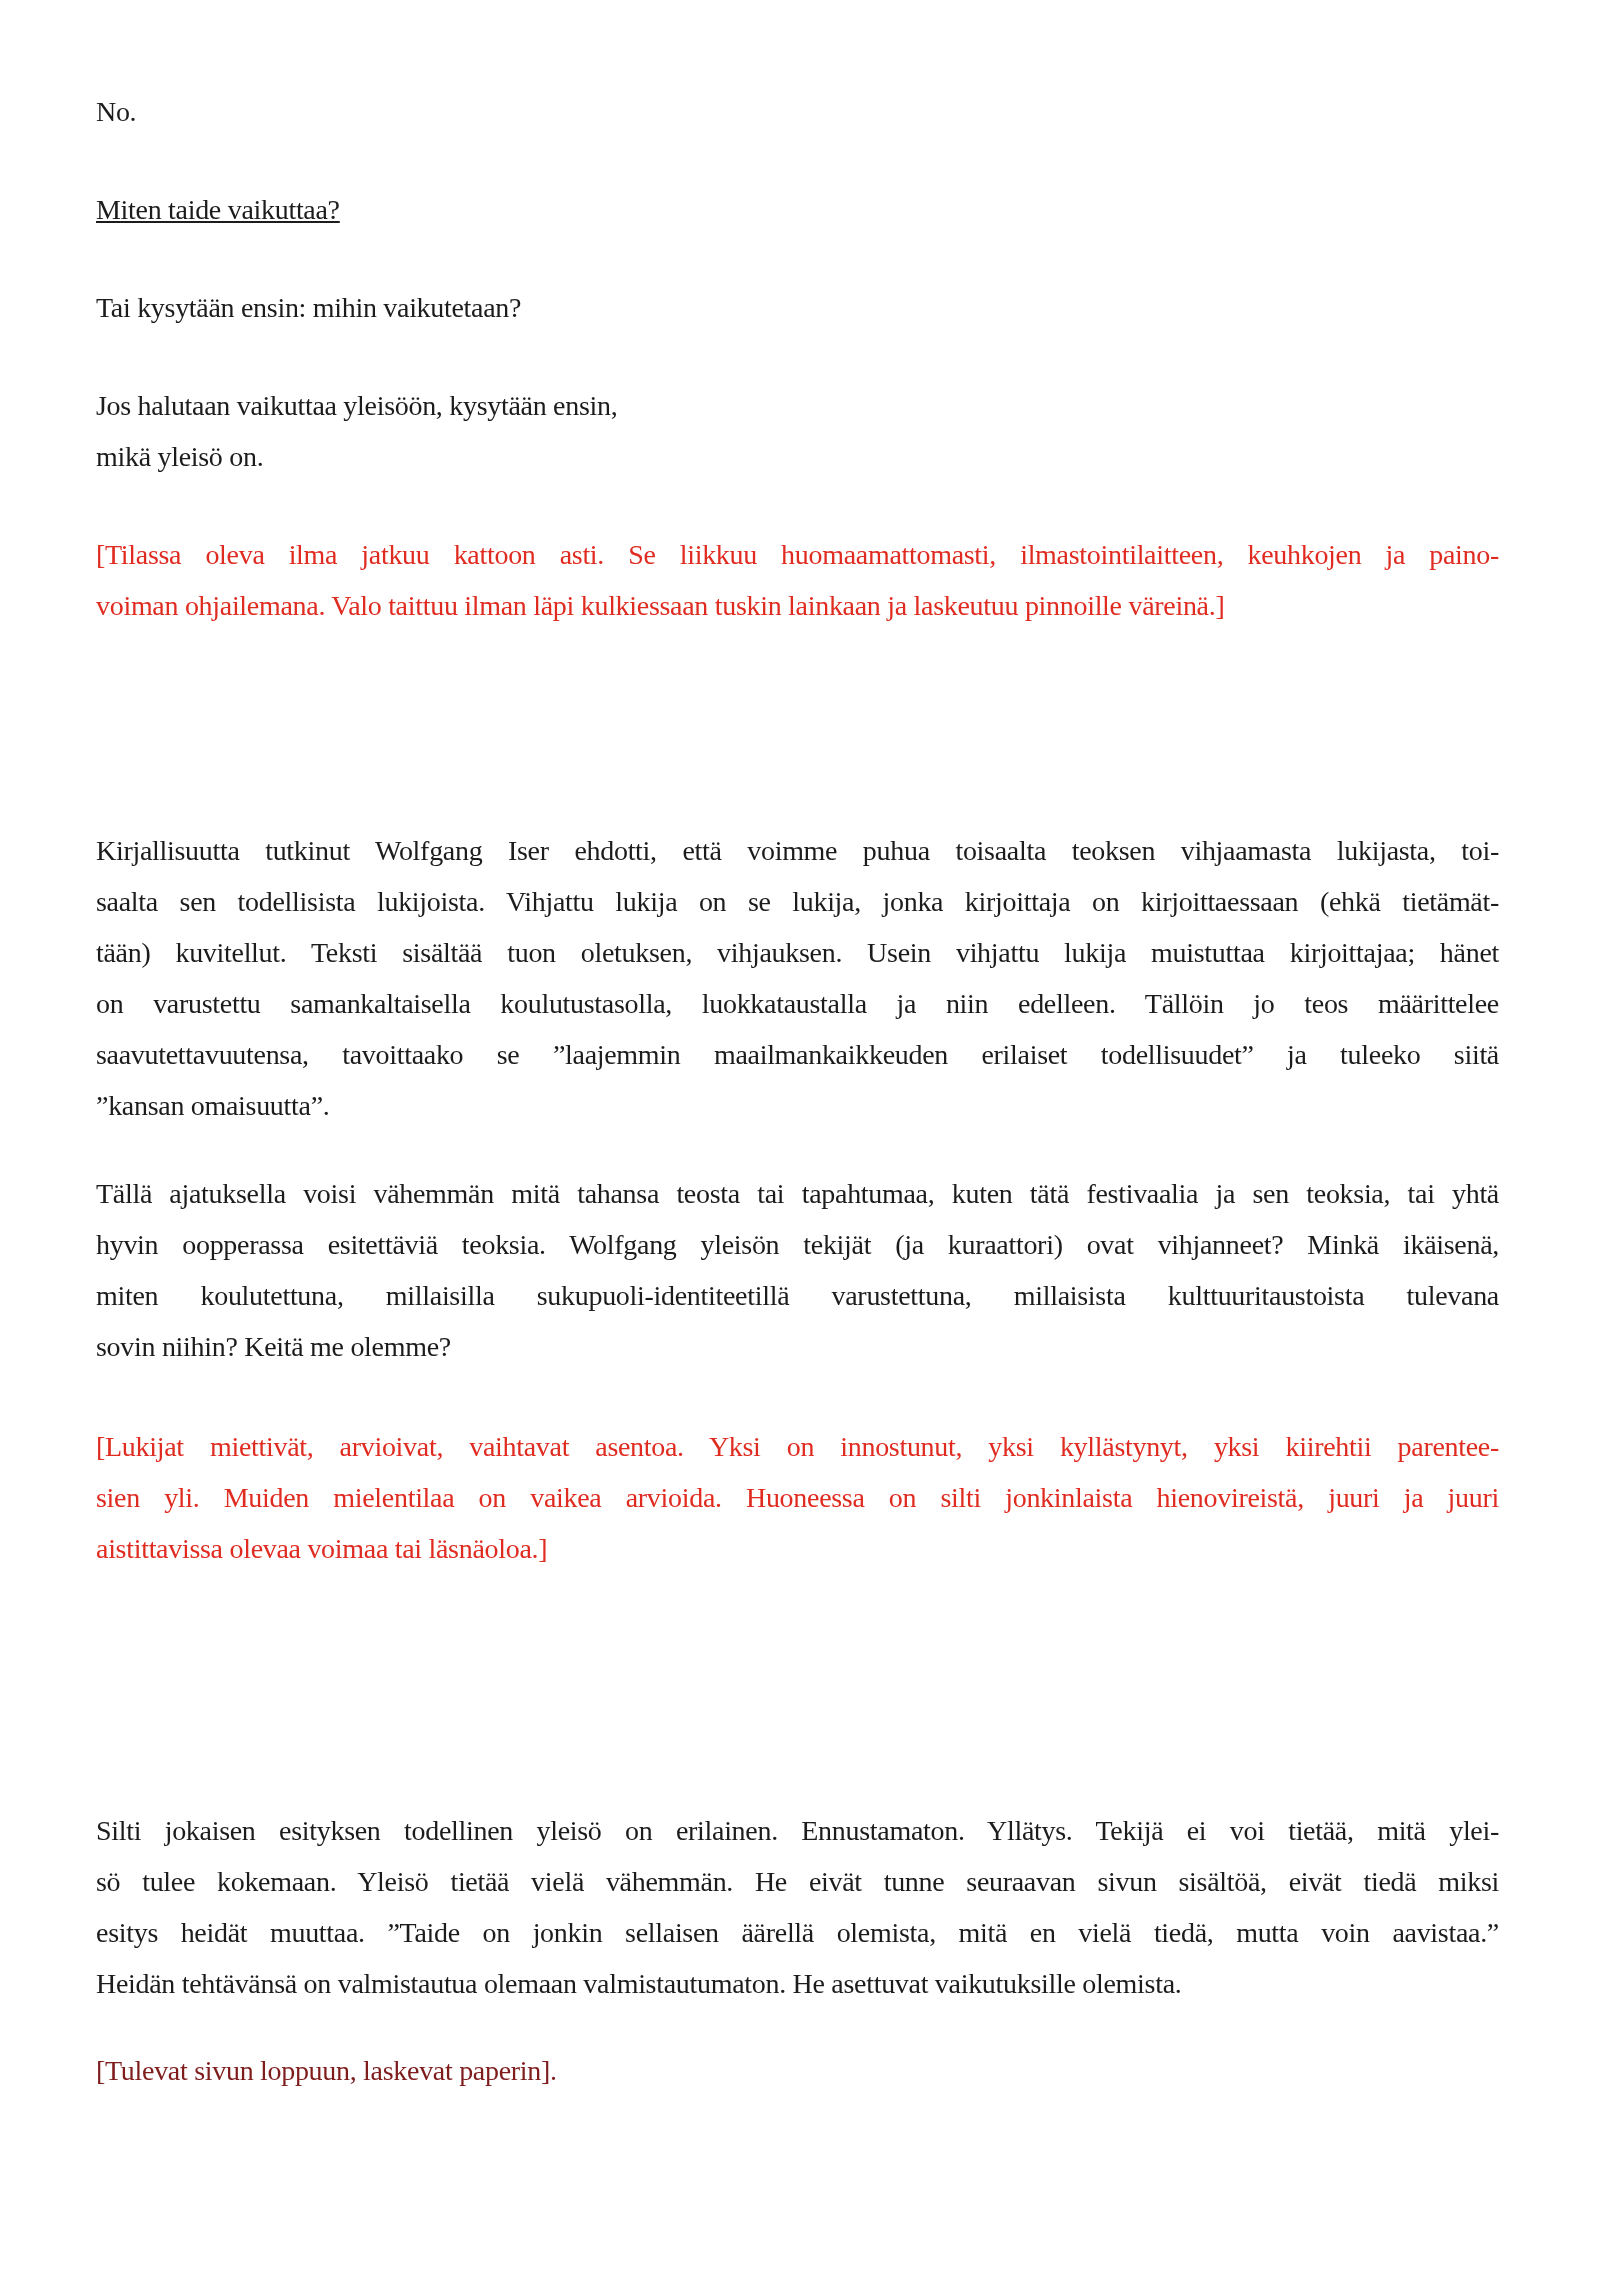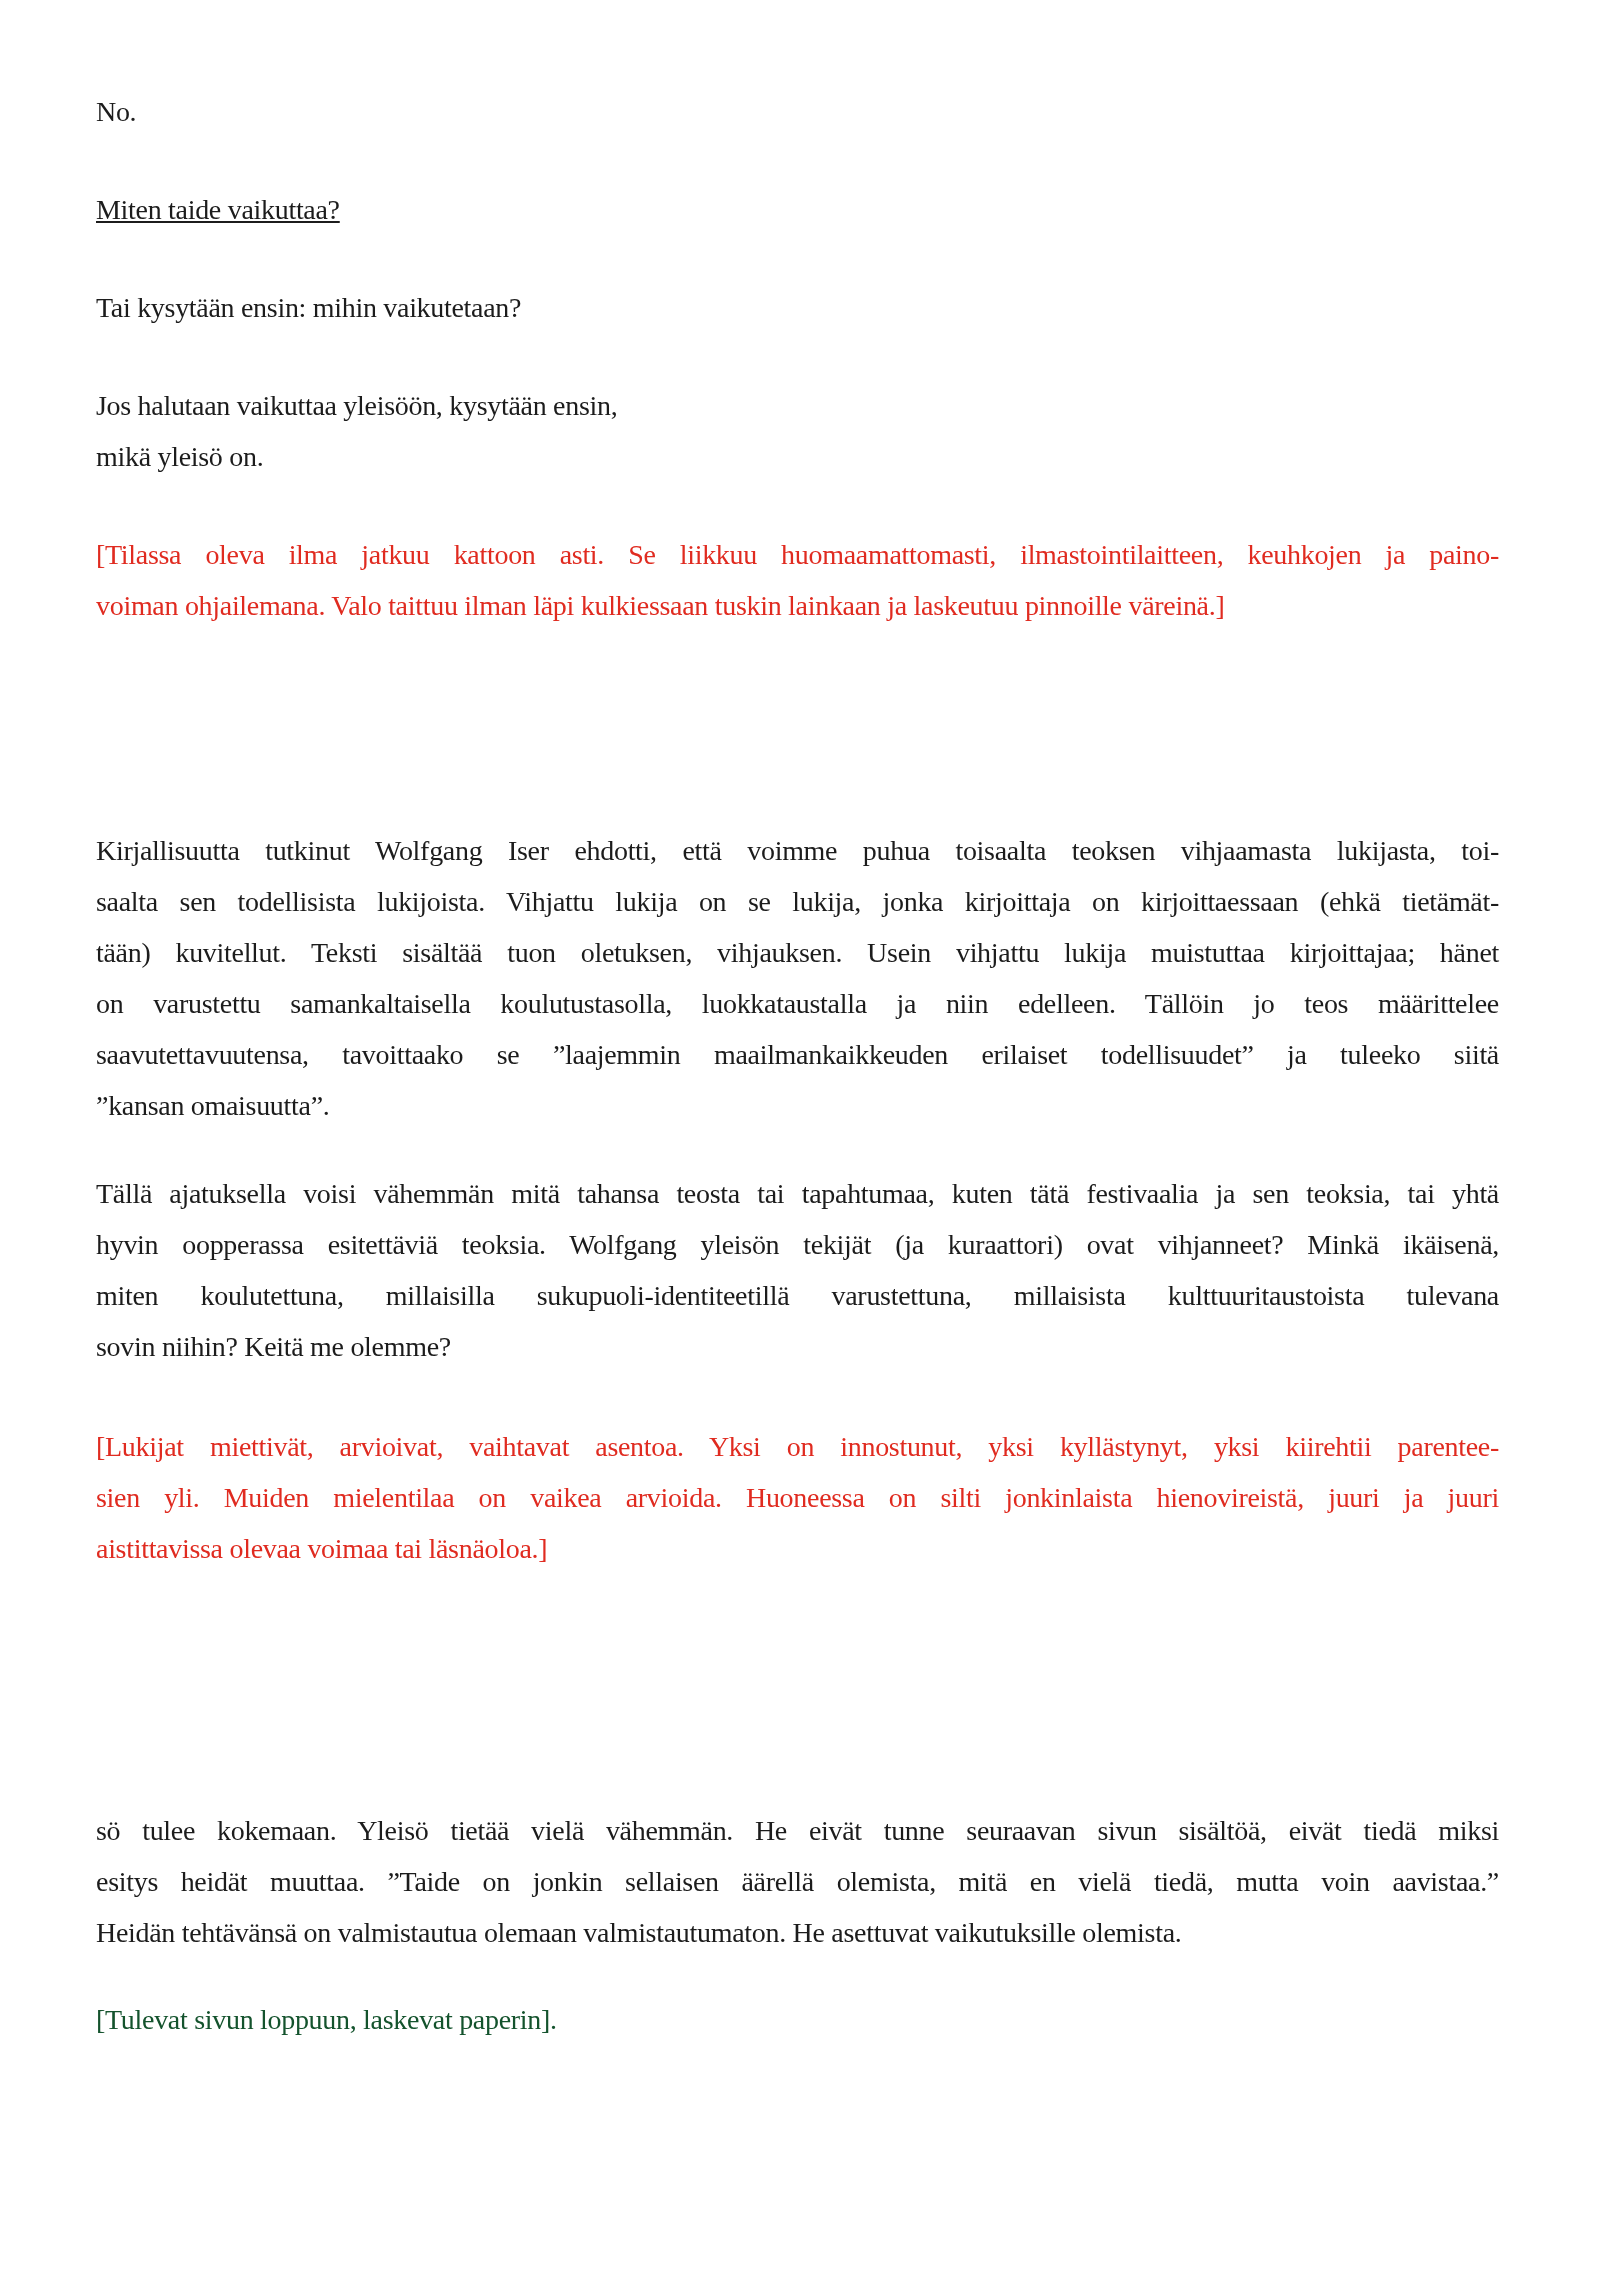--- a/index.html
+++ b/index.html
@@ -84,21 +84,22 @@
       <div class="line just"><span class="">hyvin oopperassa esitettäviä teoksia. Wolfgang yleisön tekijät (ja kuraattori) ovat vihjanneet? Minkä ikäisenä,</span></div>
       <div class="line just"><span class="">miten koulutettuna, millaisilla sukupuoli-identiteetillä varustettuna, millaisista kulttuuritaustoista tulevana</span></div>
       <div class="line"><span class="">sovin niihin? Keitä me olemme?</span></div>
     </div>
     <div class="block red" style="color: rgb(224, 43, 32);">
       <div class="line just"><span class="">[Lukijat miettivät, arvioivat, vaihtavat asentoa. Yksi on innostunut, yksi kyllästynyt, yksi kiirehtii parentee-</span></div>
       <div class="line just"><span class="">sien yli. Muiden mielentilaa on vaikea arvioida. Huoneessa on silti jonkinlaista hienovireistä, juuri ja juuri</span></div>
       <div class="line"><span class="">aistittavissa olevaa voimaa tai läsnäoloa.]</span></div>
     </div>
     <div class="block plain">
+      <div class="line just"><span class="">Silti jokaisen esityksen todellinen yleisö on erilainen. Ennustamaton. Yllätys. Tekijä ei voi tietää, mitä ylei-</span></div>
       <div class="line just"><span class="">sö tulee kokemaan. Yleisö tietää vielä vähemmän. He eivät tunne seuraavan sivun sisältöä, eivät tiedä miksi</span></div>
       <div class="line just"><span class="">esitys heidät muuttaa. </span><span class="it">”Taide on jonkin sellaisen äärellä olemista, mitä en vielä tiedä, mutta voin aavistaa.”</span></div>
       <div class="line"><span class="">Heidän tehtävänsä on valmistautua olemaan valmistautumaton. He asettuvat vaikutuksille olemista.</span></div>
     </div>
-    <div class="block red" style="color: #14532d;">
+    <div class="block red" style="color: #7f1d1d;">
       <div class="line"><span class="">[Tulevat sivun loppuun, laskevat paperin].</span></div>
     </div>
   </div>
 
 
 </body></html>

